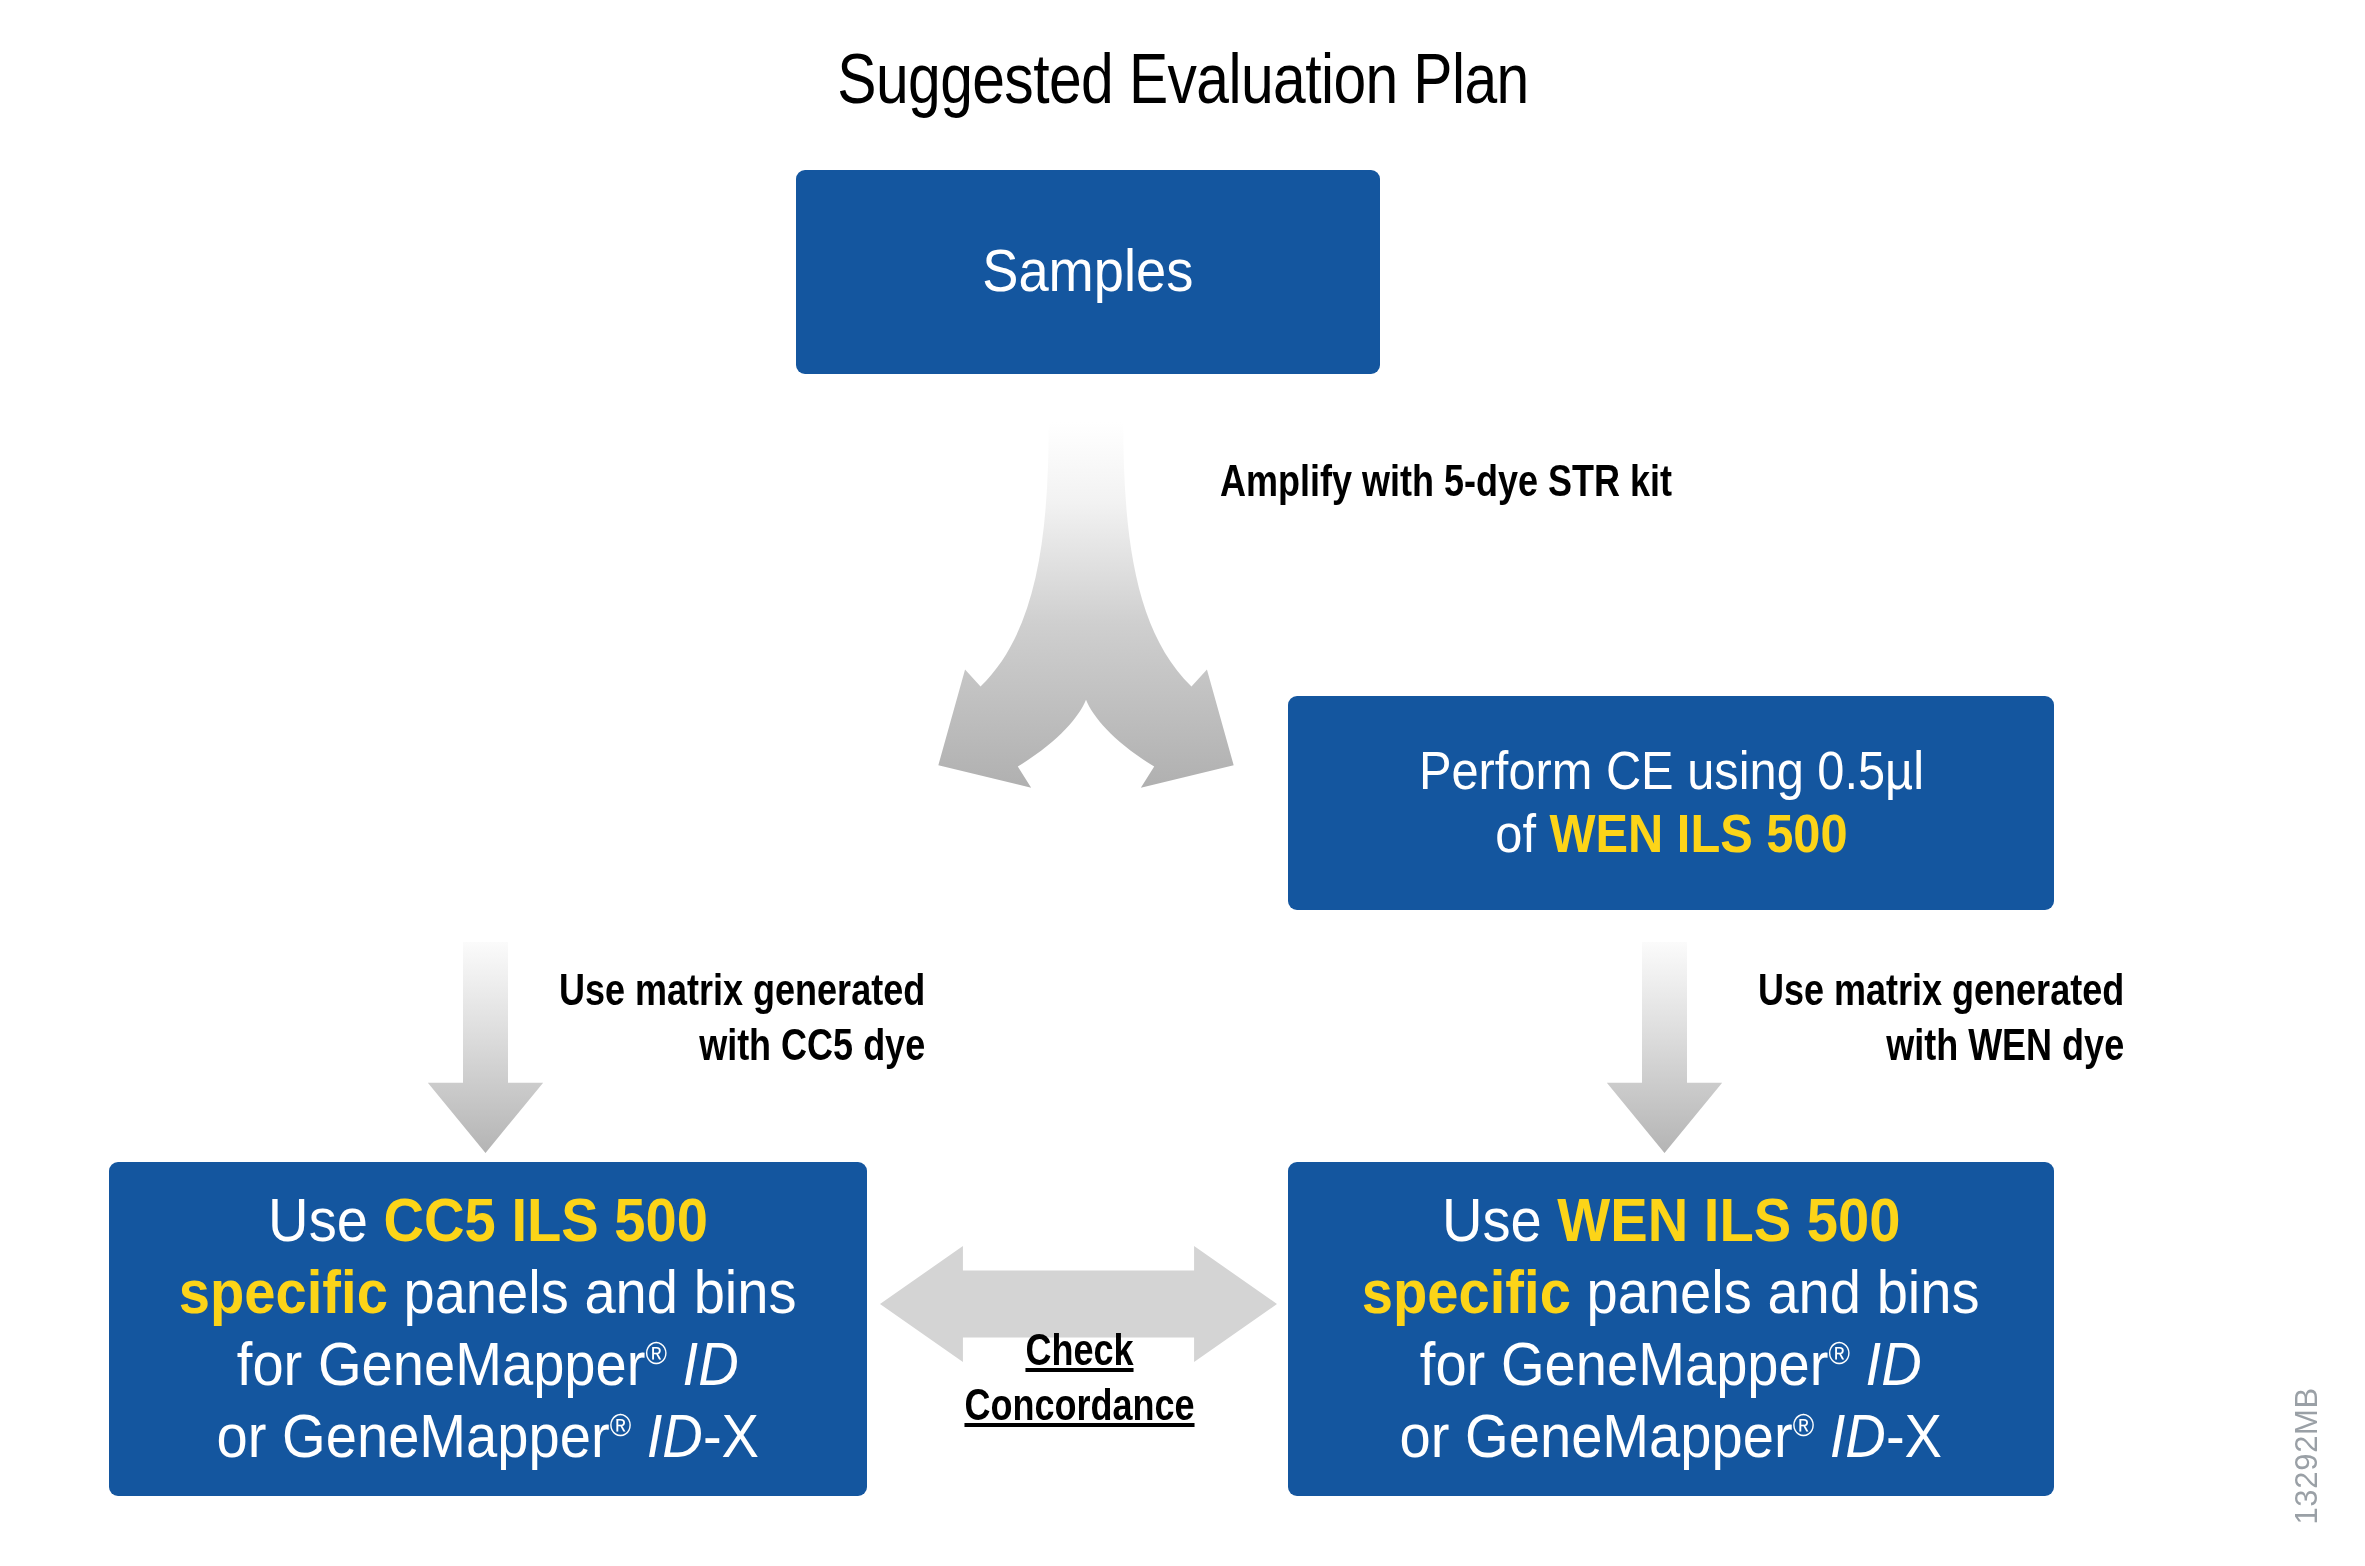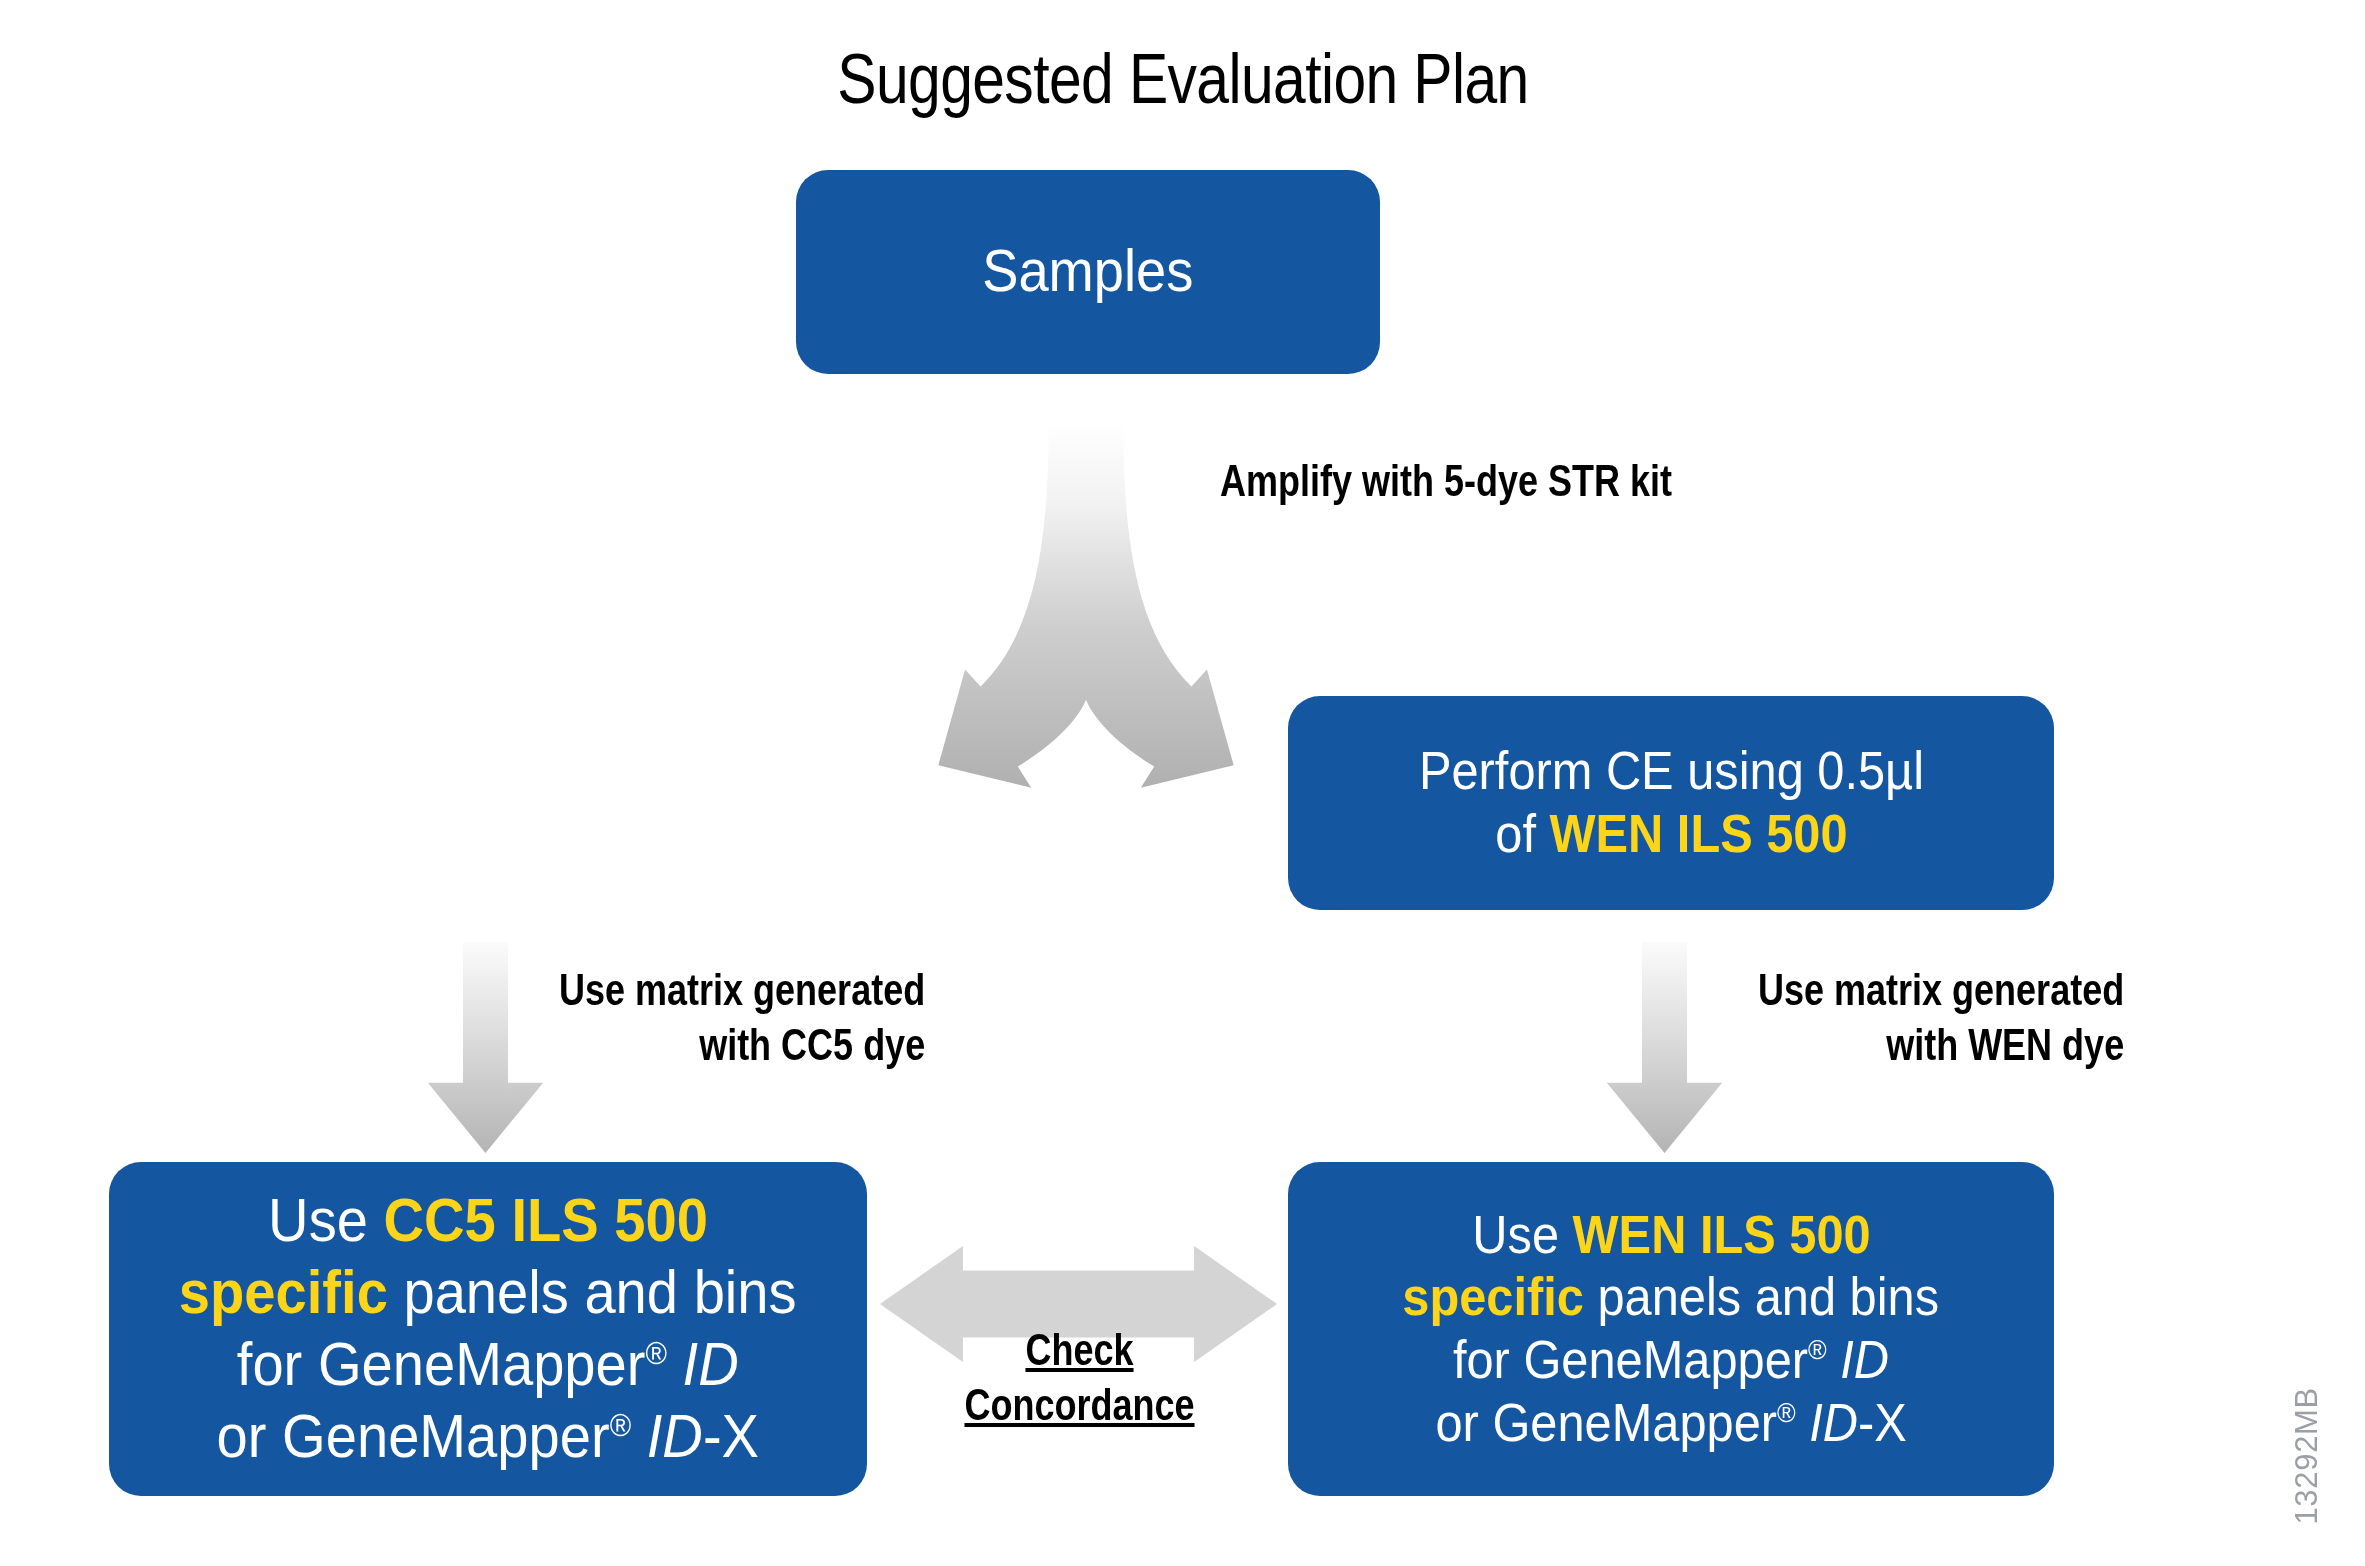--- a/index.html
+++ b/index.html
@@ -23,41 +23,41 @@
     letter-spacing:-0.7px;
     transform:scaleX(0.84);
     transform-origin:50% 50%;
     white-space:nowrap;
   }
 
   
   .box{
     position:absolute;
     background:#14569f;
-    border-radius:32px;
+    border-radius:9px;
     box-sizing:border-box;
     display:flex;
     flex-direction:column;
     align-items:center;
     justify-content:center;
     color:#ffffff;
     text-align:center;
     line-height:1.18;
     padding:5.6px 17px;
   }
   .box .ln{display:block;white-space:nowrap;transform:scaleX(0.92);transform-origin:50% 50%;}
   .hl{color:#fcd418;font-weight:700;}
   .it{font-style:italic;font-weight:400;}
   .reg{font-size:0.52em;vertical-align:super;line-height:0;}
 
   #box-samples{ left:796px; top:170px; width:584px; height:204px; font-size:59px;}
   #box-ce-left{ left:109px;  top:696px; width:758px; height:214px; font-size:53px;}
   #box-ce-right{left:1288px; top:696px; width:766px; height:214px; font-size:53px;}
   #box-panels-left{ left:109px;  top:1162px; width:758px; height:334px; font-size:61px;}
-  #box-panels-right{left:1288px; top:1162px; width:766px; height:334px; font-size:53px;}
+  #box-panels-right{left:1288px; top:1162px; width:766px; height:334px; font-size:61px;}
 
   
   .conn-label{
     position:absolute;
     color:#000000;
     font-weight:700;
     font-size:45px;
     line-height:1.22;
     white-space:nowrap;
     text-align:right;

